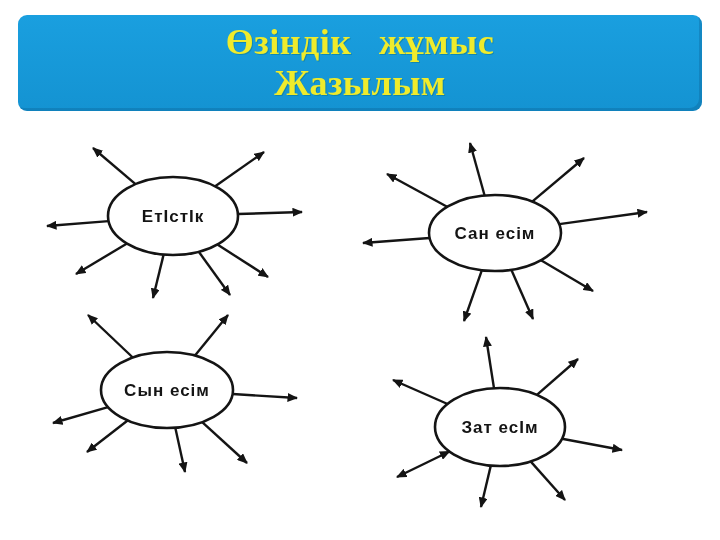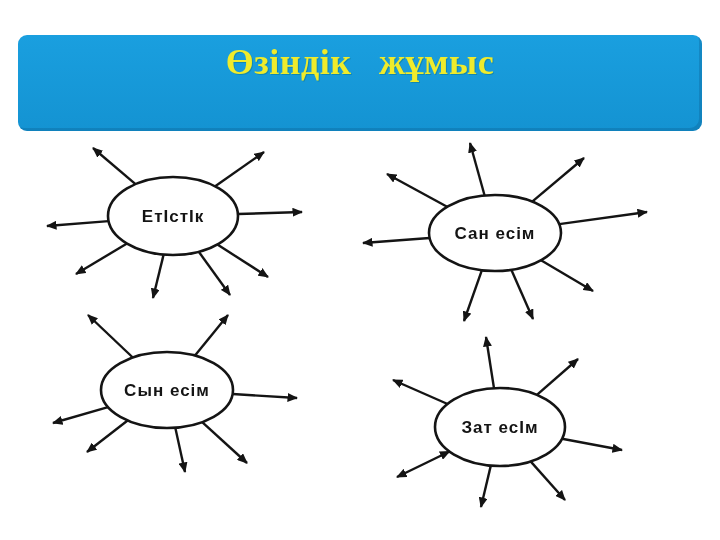--- a/index.html
+++ b/index.html
@@ -19,21 +19,20 @@
   .slide{
     position:relative;width:720px;height:540px;background:var(--bg);overflow:hidden;
   }
   .banner{
     position:absolute;left:18px;top:15px;width:684px;height:96px;
     border-radius:9px;
     background:linear-gradient(180deg,var(--banner-blue-top) 0%,var(--banner-blue-bottom) 100%);
     box-shadow:inset -3px -3px 0 rgba(10,90,140,0.30);
     text-align:center;
     color:var(--title-yellow);
-    margin-top:20px;
   }
   .title-line{
     font-weight:bold;
     font-size:36px;
     line-height:41px;
     letter-spacing:0.5px;
     text-shadow:1px 1px 0 rgba(0,70,40,0.22);
     white-space:nowrap;
   }
   .title-line.first{margin-top:7px;word-spacing:18px;}
@@ -58,20 +57,21 @@
     fill:var(--ink);
   }
 </style>
 </head>
 <body>
 
 <div class="slide">
 
   <div class="banner">
     <div class="title-line first">Өзіндік жұмыс</div>
+    <div class="title-line">Жазылым</div>
   </div>
 
   <svg id="diagram-svg" viewBox="0 0 720 540" xmlns="http://www.w3.org/2000/svg">
     <defs>
       <marker id="ah" markerUnits="userSpaceOnUse" markerWidth="11" markerHeight="9" refX="9.5" refY="4.5" orient="auto-start-reverse">
         <path d="M0,0 L10.5,4.5 L0,9 Z" fill="#141414"></path>
       </marker>
     </defs>
   <g>
         <line x1="135.5" y1="184.1" x2="93" y2="148" class="arrow-line" marker-end="url(#ah)"></line>

